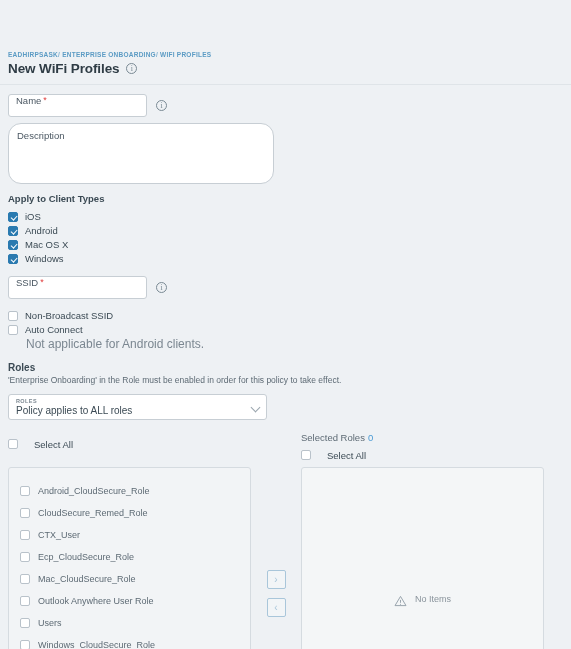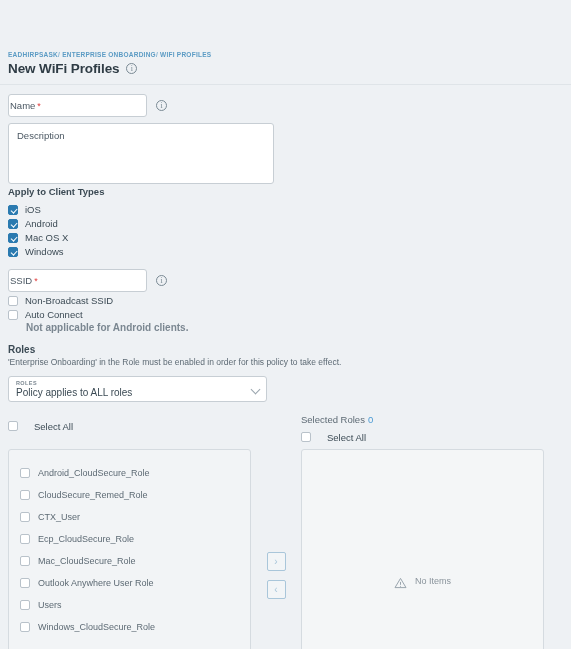--- a/index.html
+++ b/index.html
@@ -73,43 +73,43 @@
   }
 
   .text-input {
     width: 139px;
     height: 23px;
     border: 1px solid #c7ced4;
     border-radius: 3px;
     background: #fff;
     font-size: 9.5px;
     color: #4a5762;
-    padding: 0 1px;
-    display: flex;
-    align-items: center;
+    padding: 0 7px;
+    display: flex;
+    align-items: flex-start;
   }
   .req { color: #e03b3b; margin-left: 2px; font-size: 9px; }
 
   .textarea {
     margin-top: 6px;
     width: 266px;
     height: 61px;
     border: 1px solid #c7ced4;
-    border-radius: 3px;
+    border-radius: 13px;
     background: #fff;
     font-size: 9.5px;
     color: #4a5762;
     padding: 6px 8px;
   }
 
   .section-label {
     font-size: 9.5px;
     font-weight: bold;
     color: #3b4a54;
-    margin-top: 2px;
+    margin-top: 9px;
     margin-bottom: 4px;
   }
 
   
   .cb-row {
     display: flex;
     align-items: flex-end;
     gap: 7px;
     height: 14px;
     margin-bottom: 0px;
@@ -138,25 +138,24 @@
     border: solid #fff;
     border-width: 0 1.5px 1.5px 0;
     transform: rotate(42deg);
   }
   .cb-label {
     font-size: 9.5px;
     color: #3b4a54;
   }
 
   .hint {
-    font-size: 10px;
+    font-size: 12px;
     color: #7b8791;
     margin-left: 18px;
     margin-top: 2px;
-    font-weight: bold;
   }
 
   
   .select {
     margin-top: 9px;
     width: 161px;
     height: 26px;
     border: 1px solid #c7ced4;
     border-radius: 3px;
     background: #fff;
@@ -345,21 +344,21 @@
   <div class="field-row" style="margin-top:12px;">
     <div class="text-input">
       <span>SSID</span>
         <span class="req">*</span>
     </div>
     <div class="info-icon">
         <span>i</span>
       </div>
   </div>
 
-  <div class="cb-row" style="">
+  <div class="cb-row" style="margin-top:8px;">
     <span class="cb"></span>
     <span class="cb-label">Non-Broadcast SSID</span>
   </div>
   <div class="cb-row">
     <span class="cb"></span>
     <span class="cb-label">Auto Connect</span>
   </div>
   <div class="hint">Not applicable for Android clients.</div>
 
 

